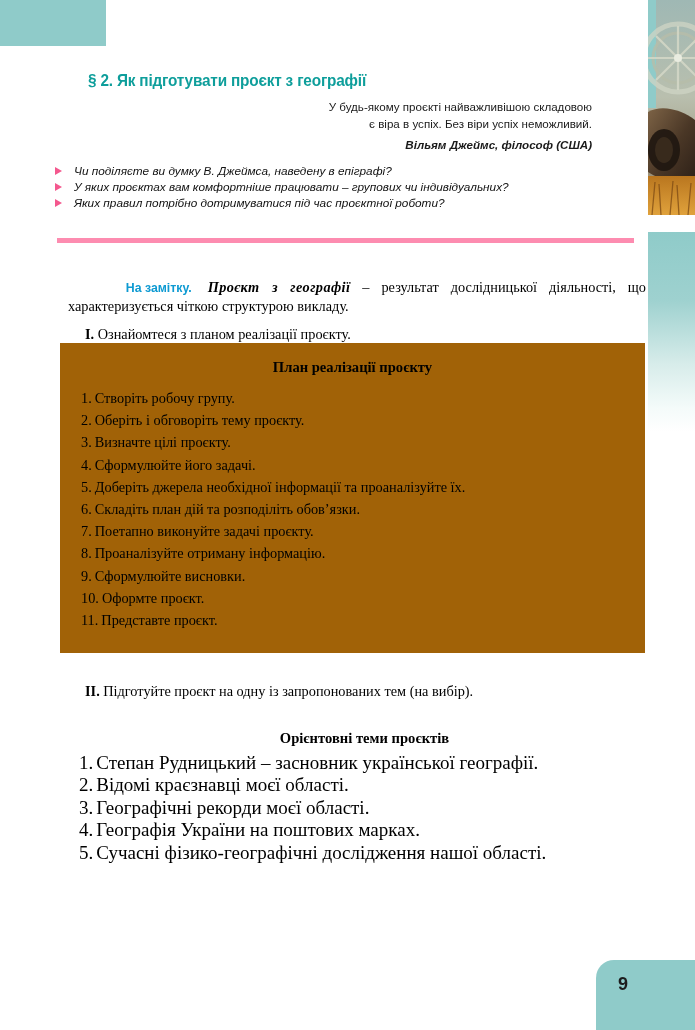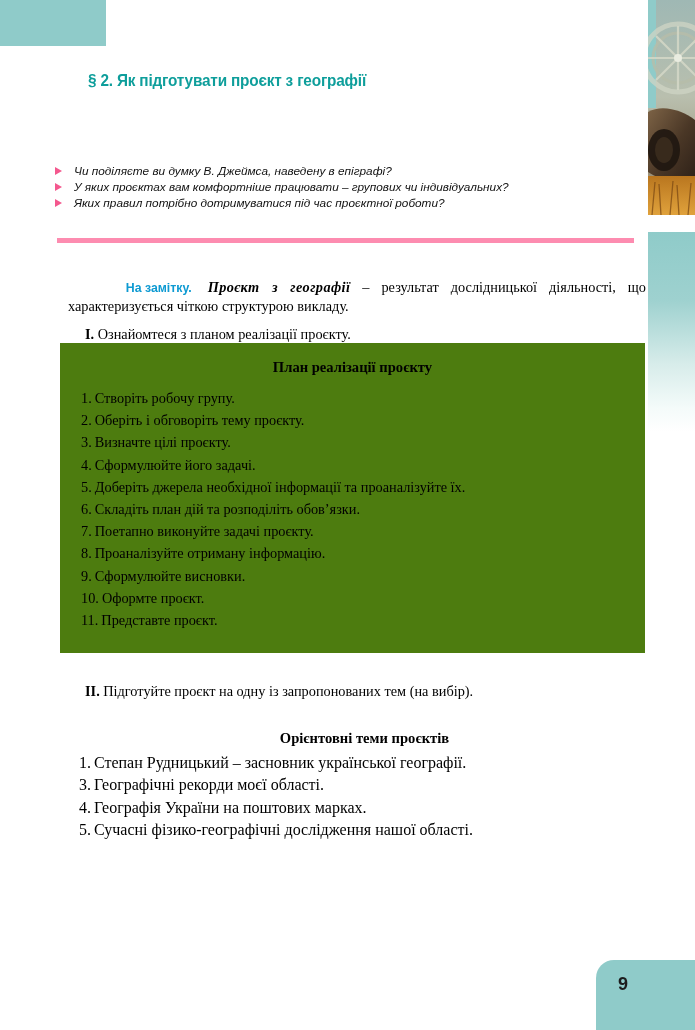--- a/index.html
+++ b/index.html
@@ -160,21 +160,21 @@
   }
   .roman-para.one { top: 311px; }
   .roman-para.two { top: 668px; }
   .roman-num { font-weight: bold; }
 
   
   .plan-box {
     position: absolute;
     left: 60px; top: 343px;
     width: 585px; height: 310px;
-    background: #4d7c0f;
+    background: #a16207;
   }
   .plan-box-heading {
     margin-top: 16px;
     text-align: center;
     font-size: 14.6px;
     font-weight: bold;
   }
   .plan-list {
     margin: 11px 0 0 0;
     padding: 0 0 0 21px;
@@ -199,21 +199,21 @@
   }
   .themes-list {
     position: absolute;
     left: 79px; top: 752px;
     width: 560px;
     margin: 0;
     padding: 0;
     list-style: none;
   }
   .themes-list li {
-    font-size: 16px;
+    font-size: 19px;
     line-height: 22.4px;
     white-space: nowrap;
   }
   .themes-list li .num { margin-right: 3px; }
 </style>
 </head>
 <body>
 
 <div class="deco-top-left-bar"></div>
 
@@ -262,20 +262,26 @@
 
 <div class="deco-right-gradient"></div>
 
 <div class="deco-page-tab"></div>
 <div class="page-number">9</div>
 
 <div class="content">
 
   <h1 class="section-title">§ 2. Як підготувати проєкт з географії</h1>
 
+  <div class="epigraph">
+    <span>У будь-якому проєкті найважливішою складовою</span>
+    <br>
+    <span>є віра в успіх. Без віри успіх неможливий.</span>
+    <span class="attrib">Вільям Джеймс, філософ (США)</span>
+  </div>
 
   <ul class="q-list">
     <li>
       <span class="q-bullet"></span>
       <span>Чи поділяєте ви думку В. Джеймса, наведену в епіграфі?</span>
     </li>
     <li>
       <span class="q-bullet"></span>
       <span>У яких проєктах вам комфортніше працювати – групових чи індивідуальних?</span>
     </li>
@@ -314,18 +320,19 @@
   </div>
 
   <p class="roman-para two">
     <span class="roman-num">II.</span><span> Підготуйте проєкт на одну із запропонованих тем (на вибір).</span>
   </p>
 
   <div class="themes-heading">Орієнтовні теми проєктів</div>
 
   <ul class="themes-list">
     <li><span class="num">1.</span><span>Степан Рудницький – засновник української географії.</span></li>
+    <li><span class="num">2.</span><span>Відомі краєзнавці моєї області.</span></li>
     <li><span class="num">3.</span><span>Географічні рекорди моєї області.</span></li>
     <li><span class="num">4.</span><span>Географія України на поштових марках.</span></li>
     <li><span class="num">5.</span><span>Сучасні фізико-географічні дослідження нашої області.</span></li>
   </ul>
 
 </div>
 
 </body></html>

